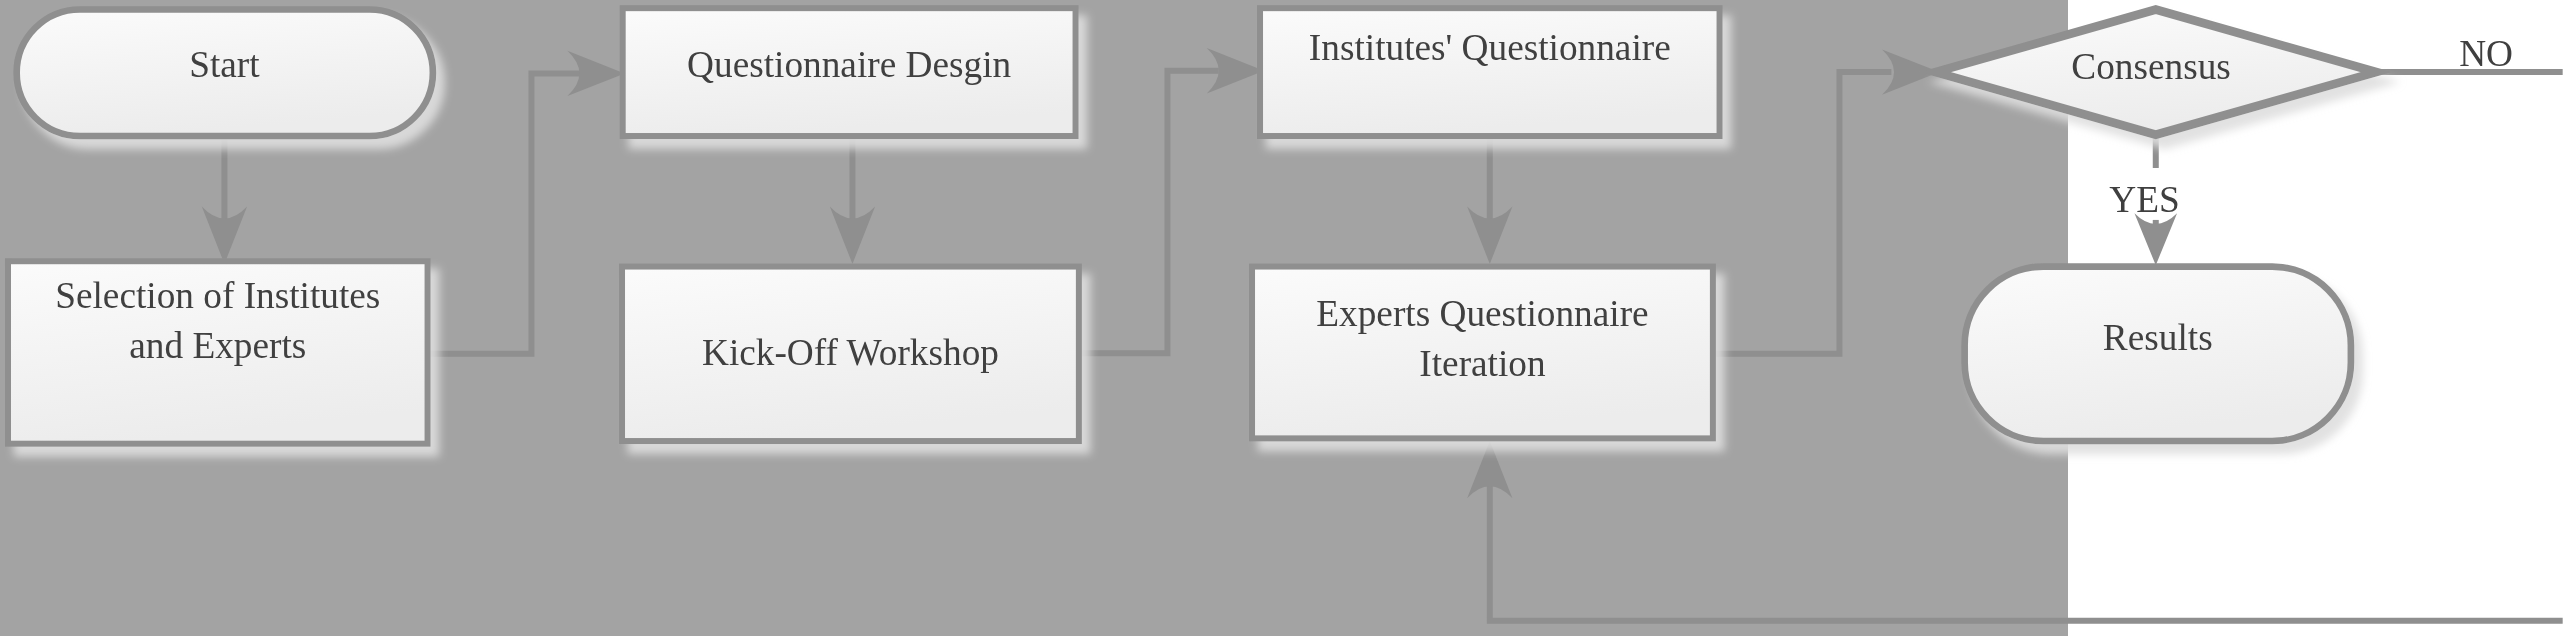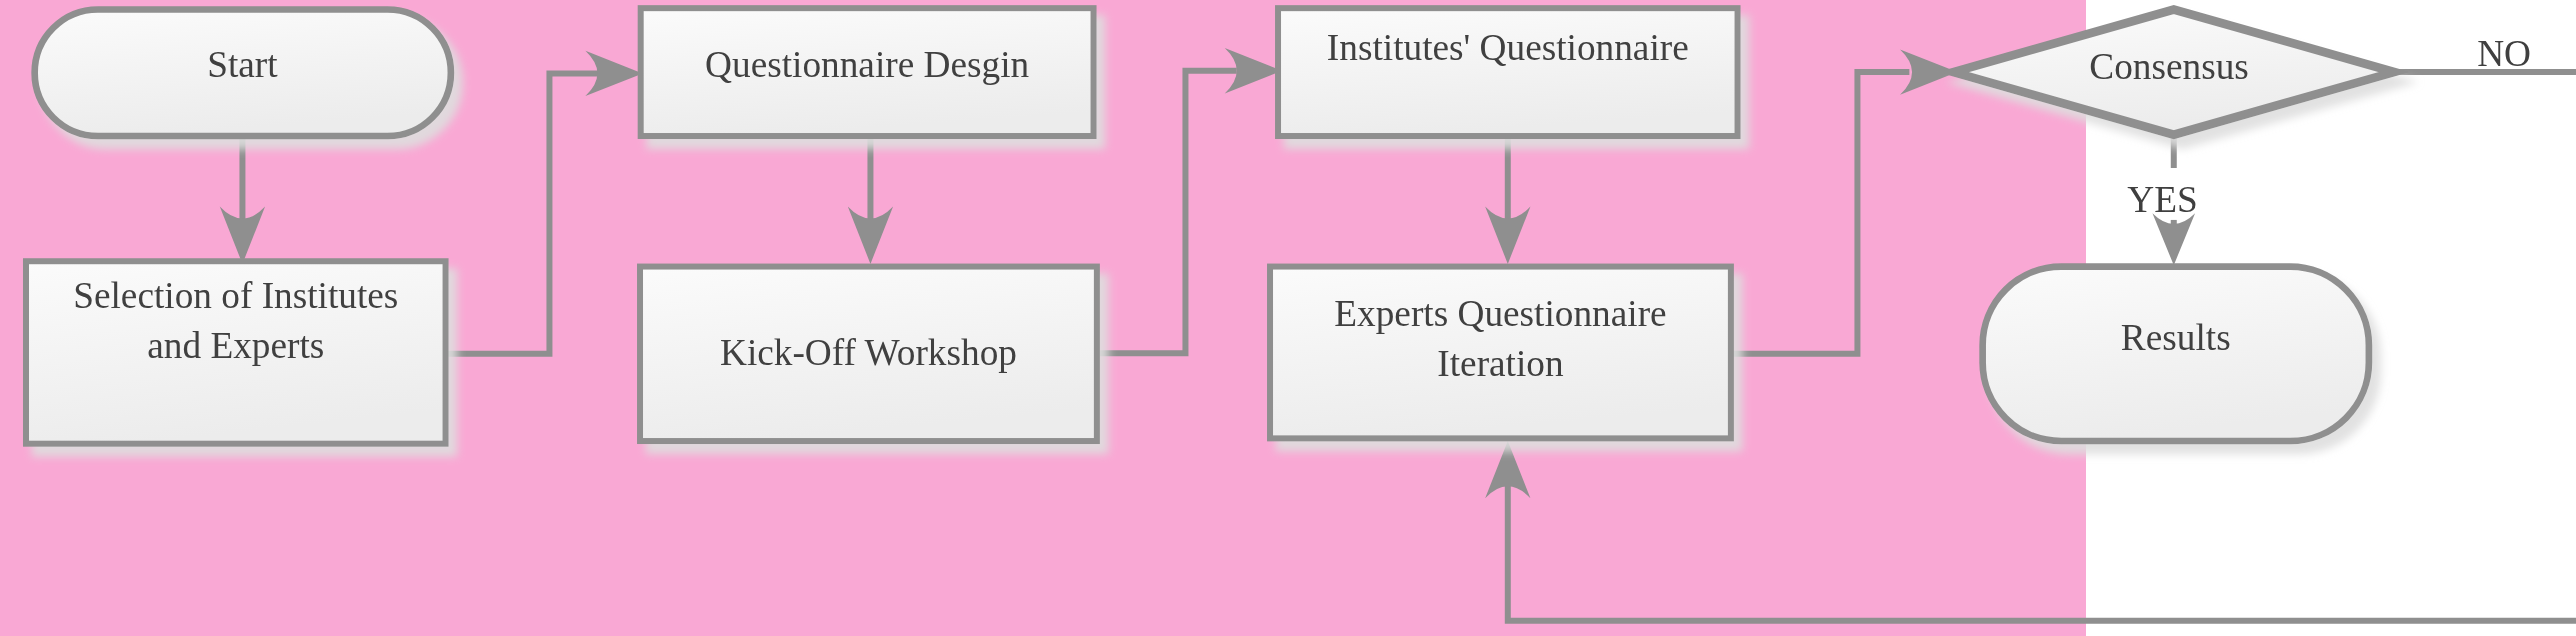--- a/index.html
+++ b/index.html
@@ -3,22 +3,21 @@
 <meta charset="utf-8">
 <style>
   html, body {
     margin: 0;
     padding: 0;
     background: #ffffff;
   }
   .canvas-wrap {
     width: 2068px;
     height: 637px;
-    background: #f9a8d4;
-    padding-left: 18px;
+    background: #a3a3a3;
   }
   svg { display: block; }
   .shape {
     fill: url(#nodeGrad);
     stroke: var(--stroke, #8f8f8f);
   }
   .rect-shape   { stroke-width: 9;  }
   .stadium     { stroke-width: 10; }
   .diamond     { stroke-width: 13; }
   .edge {

